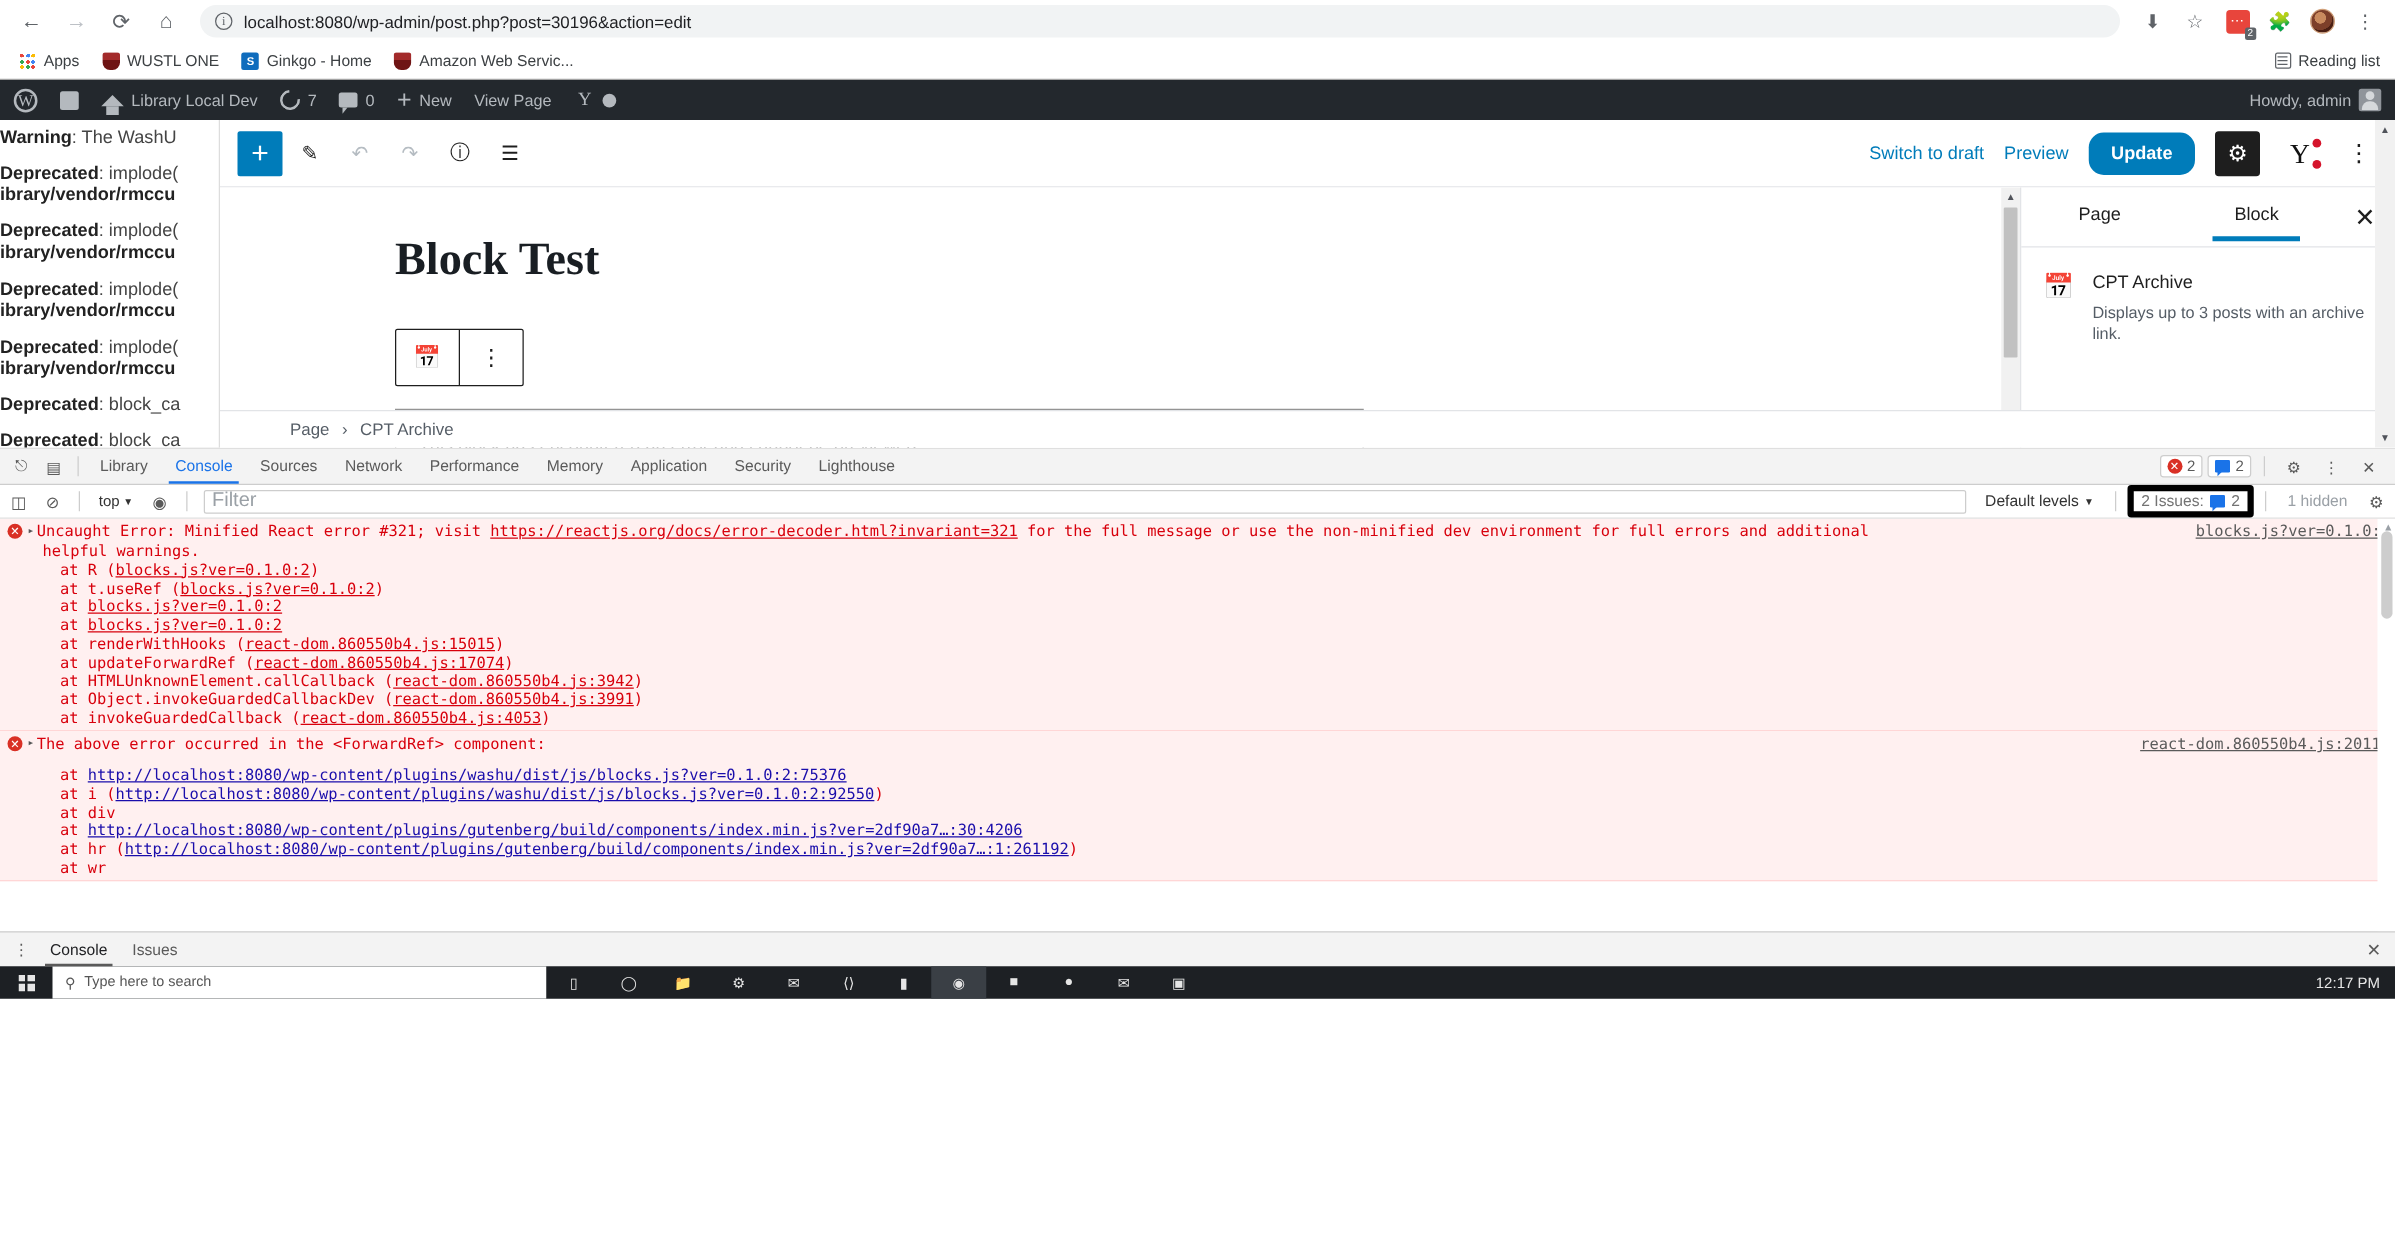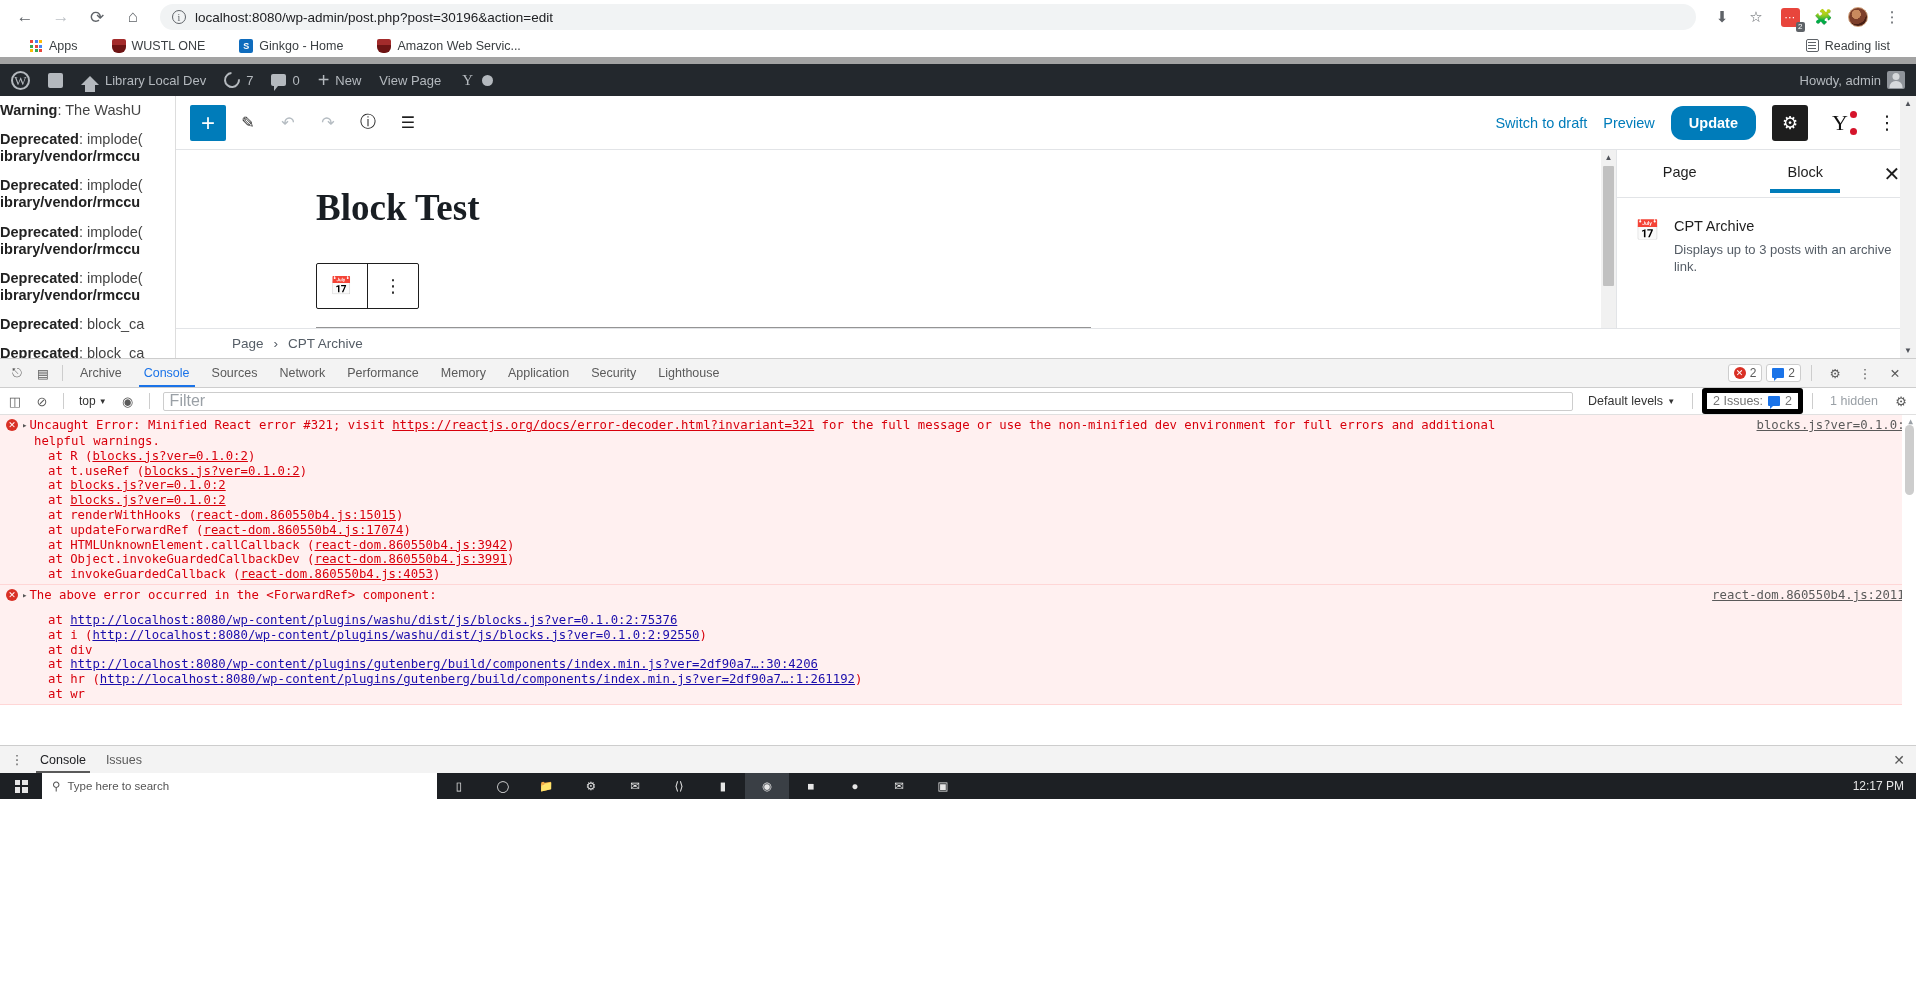--- a/index.html
+++ b/index.html
@@ -43,22 +43,22 @@
   .ext-red .badge {
     position:absolute;right:-5px;bottom:-5px;background:#5f6368;color:#fff;
     font-size:8px;border-radius:2px;padding:0 2px;line-height:10px;
   }
   .avatar-img {
     width:20px;height:20px;border-radius:50%;
     background:radial-gradient(circle at 40% 35%, #c98a5e 0 28%, #7d3f2a 30% 60%, #4a1f14 62% 100%);
     border:1px solid #d0a07a;
   }
   .bookmarks-row {
-    height:30px; display:flex; align-items:center; padding:0 22px; gap:20px;
-    font-size:12.5px; color:#3c4043; border-bottom:7px solid #a3a3a3;
+    height:30px; display:flex; align-items:center; padding:0 8px; gap:4px;
+    font-size:12.5px; color:#3c4043; border-bottom:1px solid #a3a3a3;
   }
   .bm { display:flex;align-items:center;gap:6px;padding:3px 7px;border-radius:4px;white-space:nowrap; }
   .apps-grid {
     width:14px;height:14px;
     background-image:
       radial-gradient(circle, #e8453c 42%, transparent 44%),
       radial-gradient(circle, #4285f4 42%, transparent 44%),
       radial-gradient(circle, #fbbc05 42%, transparent 44%);
     background-size:5px 5px; background-repeat:no-repeat;
     background-position: 0 0, 5px 0, 9px 0;
@@ -498,21 +498,21 @@
     <div class="sb-arrow">▼</div>
   </div>
 </div>
 
 <div id="devtools">
 
   <div class="dt-tabbar">
     <div class="dt-ico">⎋</div>
     <div class="dt-ico">▤</div>
     <div class="dt-divider"></div>
-    <div class="dt-tab">Archive</div>
+    <div class="dt-tab">Library</div>
     <div class="dt-tab active">Console</div>
     <div class="dt-tab">Sources</div>
     <div class="dt-tab">Network</div>
     <div class="dt-tab">Performance</div>
     <div class="dt-tab">Memory</div>
     <div class="dt-tab">Application</div>
     <div class="dt-tab">Security</div>
     <div class="dt-tab">Lighthouse</div>
 
     <div class="dt-right">

